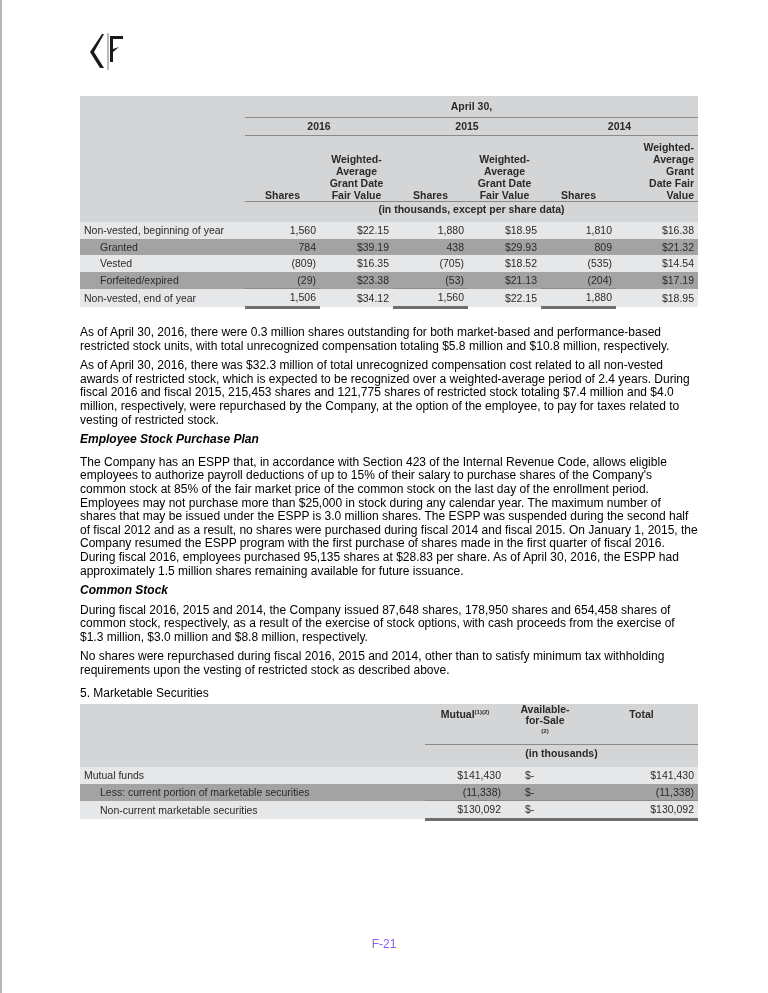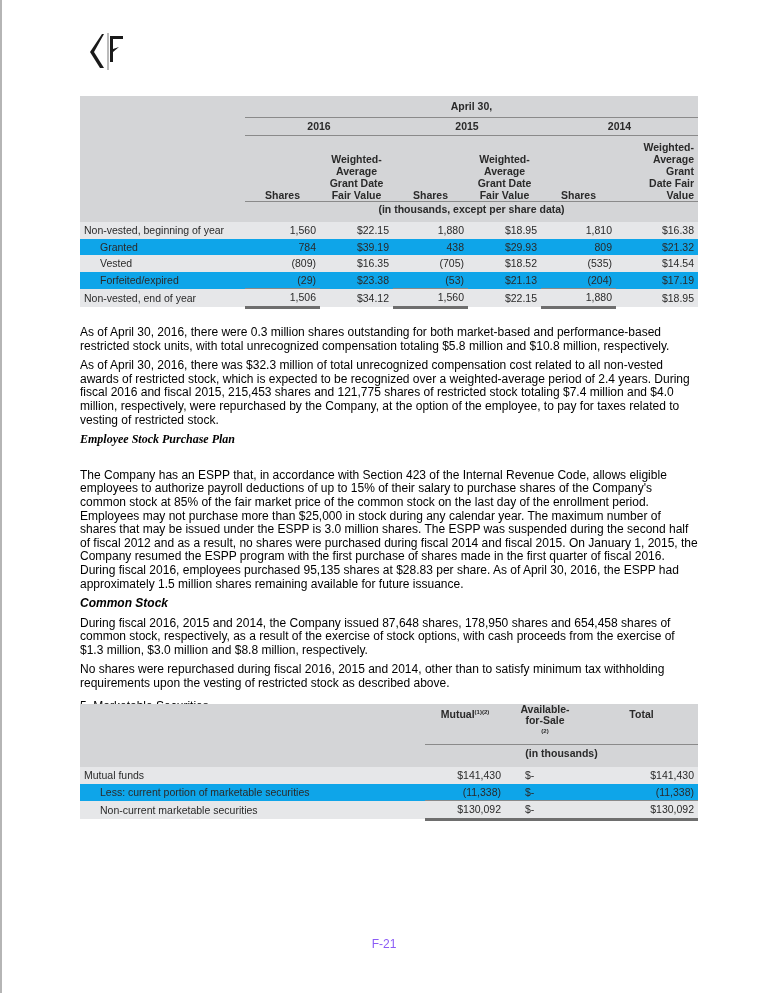--- a/index.html
+++ b/index.html
@@ -13,21 +13,21 @@
     .intro { top: 108px; font-size: 14px; }
     p.body { margin: 0; font-size: 12px; line-height: 13.6px; color: #000000; }
     .subhead { font-size: 12px; font-weight: bold; font-style: italic; }
     .sechead { font-size: 14.5px; font-weight: normal; }
 
     table.fin { border-collapse: collapse; width: 618px; font-size: 10.5px; }
     table.fin td, table.fin th { padding: 0 4px; }
     .hdr { background: #d4d5d7; }
     .hdr th { font-weight: bold; text-align: center; color: #2a2a2a; }
     .body-row td { background: #e6e7e9; height: 16.5px; }
-    .body-row.alt td { background: #0ea5e9; }
+    .body-row.alt td { background: #a3a3a3; }
     .num { text-align: right; }
     .indent { padding-left: 20px !important; }
     .rule-bot { border-bottom: 1.5px solid #8a8a8a; }
     .dbl-bot { border-bottom: 3px solid #6e6e6e; }
     .underline-cell { border-bottom: 1.5px solid #8a8a8a; }
     sup { font-size: 6px; }
     .sub-small { font-size: 6px; display: block; font-weight: bold; }
     .pagenum { position: absolute; left: 0; width: 768px; top: 937px; text-align: center; font-size: 12px; color: #8b5cf6; }
   </style>
 </head>
@@ -135,21 +135,21 @@
       <td class="num dbl-bot">1,880</td>
       <td class="num">$18.95</td>
     </tr>
   </tbody>
     </table>
 </div>
 
 <div class="content" style="top:326px;">
   <p class="body" style="margin-bottom:6px;">As of April 30, 2016, there were 0.3 million shares outstanding for both market-based and performance-based restricted stock units, with total unrecognized compensation totaling $5.8 million and $10.8 million, respectively.</p>
   <p class="body" style="margin-bottom:6px;">As of April 30, 2016, there was $32.3 million of total unrecognized compensation cost related to all non-vested awards of restricted stock, which is expected to be recognized over a weighted-average period of 2.4 years. During fiscal 2016 and fiscal 2015, 215,453 shares and 121,775 shares of restricted stock totaling $7.4 million and $4.0 million, respectively, were repurchased by the Company, at the option of the employee, to pay for taxes related to vesting of restricted stock.</p>
-  <p class="body subhead" style="margin-bottom:22px;font-family:Liberation Serif, serif;">Employee Stock Purchase Plan</p>
+  <p class="body subhead" style="margin-bottom:9px;">Employee Stock Purchase Plan</p>
   <p class="body" style="margin-bottom:6px;">The Company has an ESPP that, in accordance with Section 423 of the Internal Revenue Code, allows eligible employees to authorize payroll deductions of up to 15% of their salary to purchase shares of the Company's common stock at 85% of the fair market price of the common stock on the last day of the enrollment period. Employees may not purchase more than $25,000 in stock during any calendar year. The maximum number of shares that may be issued under the ESPP is 3.0 million shares. The ESPP was suspended during the second half of fiscal 2012 and as a result, no shares were purchased during fiscal 2014 and fiscal 2015. On January 1, 2015, the Company resumed the ESPP program with the first purchase of shares made in the first quarter of fiscal 2016. During fiscal 2016, employees purchased 95,135 shares at $28.83 per share. As of April 30, 2016, the ESPP had approximately 1.5 million shares remaining available for future issuance.</p>
   <p class="body subhead" style="margin-bottom:6px;">Common Stock</p>
   <p class="body" style="margin-bottom:6px;">During fiscal 2016, 2015 and 2014, the Company issued 87,648 shares, 178,950 shares and 654,458 shares of common stock, respectively, as a result of the exercise of stock options, with cash proceeds from the exercise of $1.3 million, $3.0 million and $8.8 million, respectively.</p>
   <p class="body" style="margin-bottom:6px;">No shares were repurchased during fiscal 2016, 2015 and 2014, other than to satisfy minimum tax withholding requirements upon the vesting of restricted stock as described above.</p>
   <p class="body sechead" style="margin-bottom:5px; line-height:18px;">5. Marketable Securities</p>
   <p class="body">As of April 30, 2016, marketable securities consisted of the following:</p>
 </div>
 
 <div class="content" style="top:704px;">
   <table class="fin">

